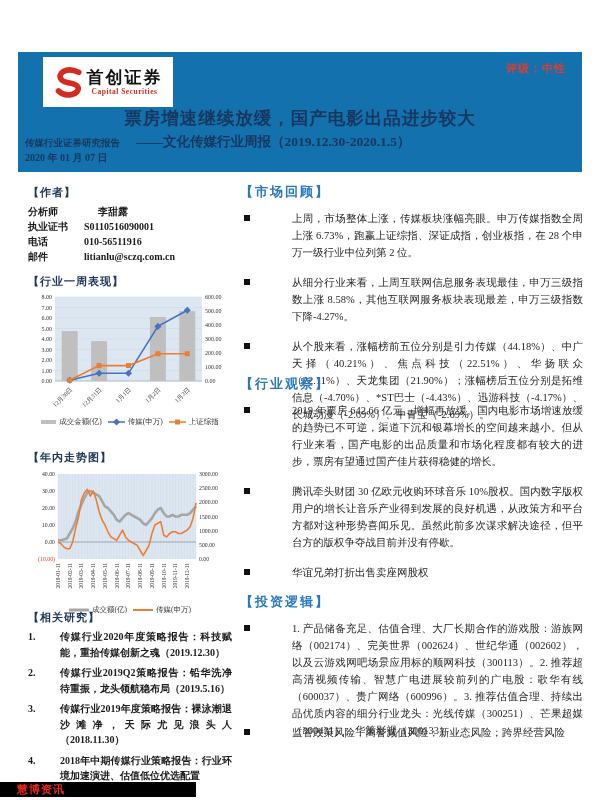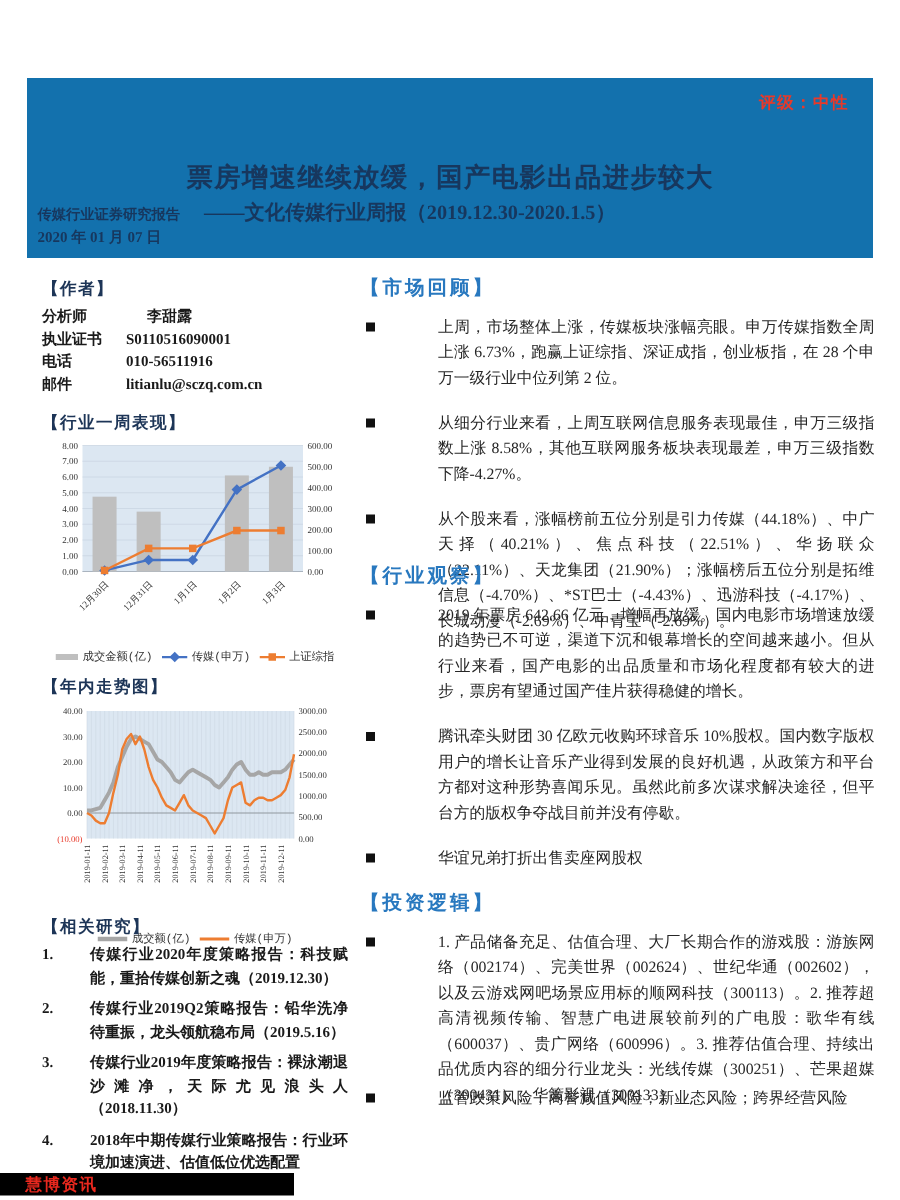--- a/index.html
+++ b/index.html
@@ -31,33 +31,42 @@
   .author-row .val.name { font-weight:bold; padding-left:14px; }
 
   .bullet { display:flex; margin-bottom:13px;gap:28px; }
   .bullet .sq { flex:0 0 auto; width:6px; height:6px; background:#111; margin:5px 14px 0 4px; }
   .bullet .txt { flex:1; font-size:10.5px; line-height:17px; color:#262626; text-align:justify; }
 
   .rel-item { display:flex; margin-bottom:5px; }
   .rel-item .no { flex:0 0 16px; font-size:10px; font-weight:600; color:#1a1a1a; line-height:15.5px; }
   .rel-item .txt { flex:1; font-size:10px; font-weight:600; color:#1a1a1a; line-height:15.5px; text-align:justify;margin-left:16px; }
 
-  .legend { display:flex; align-items:center; justify-content:center; gap:6px; margin-top:18px; white-space:nowrap;font-family:Liberation Mono, monospace; }
+  .legend { display:flex; align-items:center; justify-content:center; gap:6px; margin-top:2px; white-space:nowrap; }
   .legend .item { display:flex; align-items:center; gap:3px; font-size:7.5px; color:#333; }
   .chart-svg { display:block; }
 
   .watermark-bar { position:absolute; left:0; top:782px; width:196px; height:15px; background:#000; display:flex; align-items:center; }
   .watermark-text { color:#e8281e; font-size:11px; font-weight:bold; padding-left:17px; letter-spacing:1px; }
 </style>
 </head>
 <body>
 
 <div class="page">
 
   <div class="band">
+    <div class="logo-box">
+      <svg width="30" height="32" viewBox="0 0 40 40">
+        <path d="M33 7 C 16 -1, 3 9, 10 17 C 15 23, 29 20, 32 27 C 35 36, 16 42, 6 32" fill="none" stroke="#d42b1e" stroke-width="7.5" stroke-linecap="round"></path>
+      </svg>
+      <div class="logo-text">
+        <span class="logo-cn">首创证券</span>
+        <span class="logo-en">Capital Securities</span>
+      </div>
+    </div>
     <div class="rating">评级：中性</div>
     <div class="band-title">票房增速继续放缓，国产电影出品进步较大</div>
     <div class="band-type">传媒行业证券研究报告</div>
     <div class="band-date">2020 年 01 月 07 日</div>
     <div class="band-sub">——文化传媒行业周报（2019.12.30-2020.1.5）</div>
   </div>
 
   <div class="left-col" style="top:185px;">
     <div class="lhead">【作者】</div>
     <div class="author-row">

